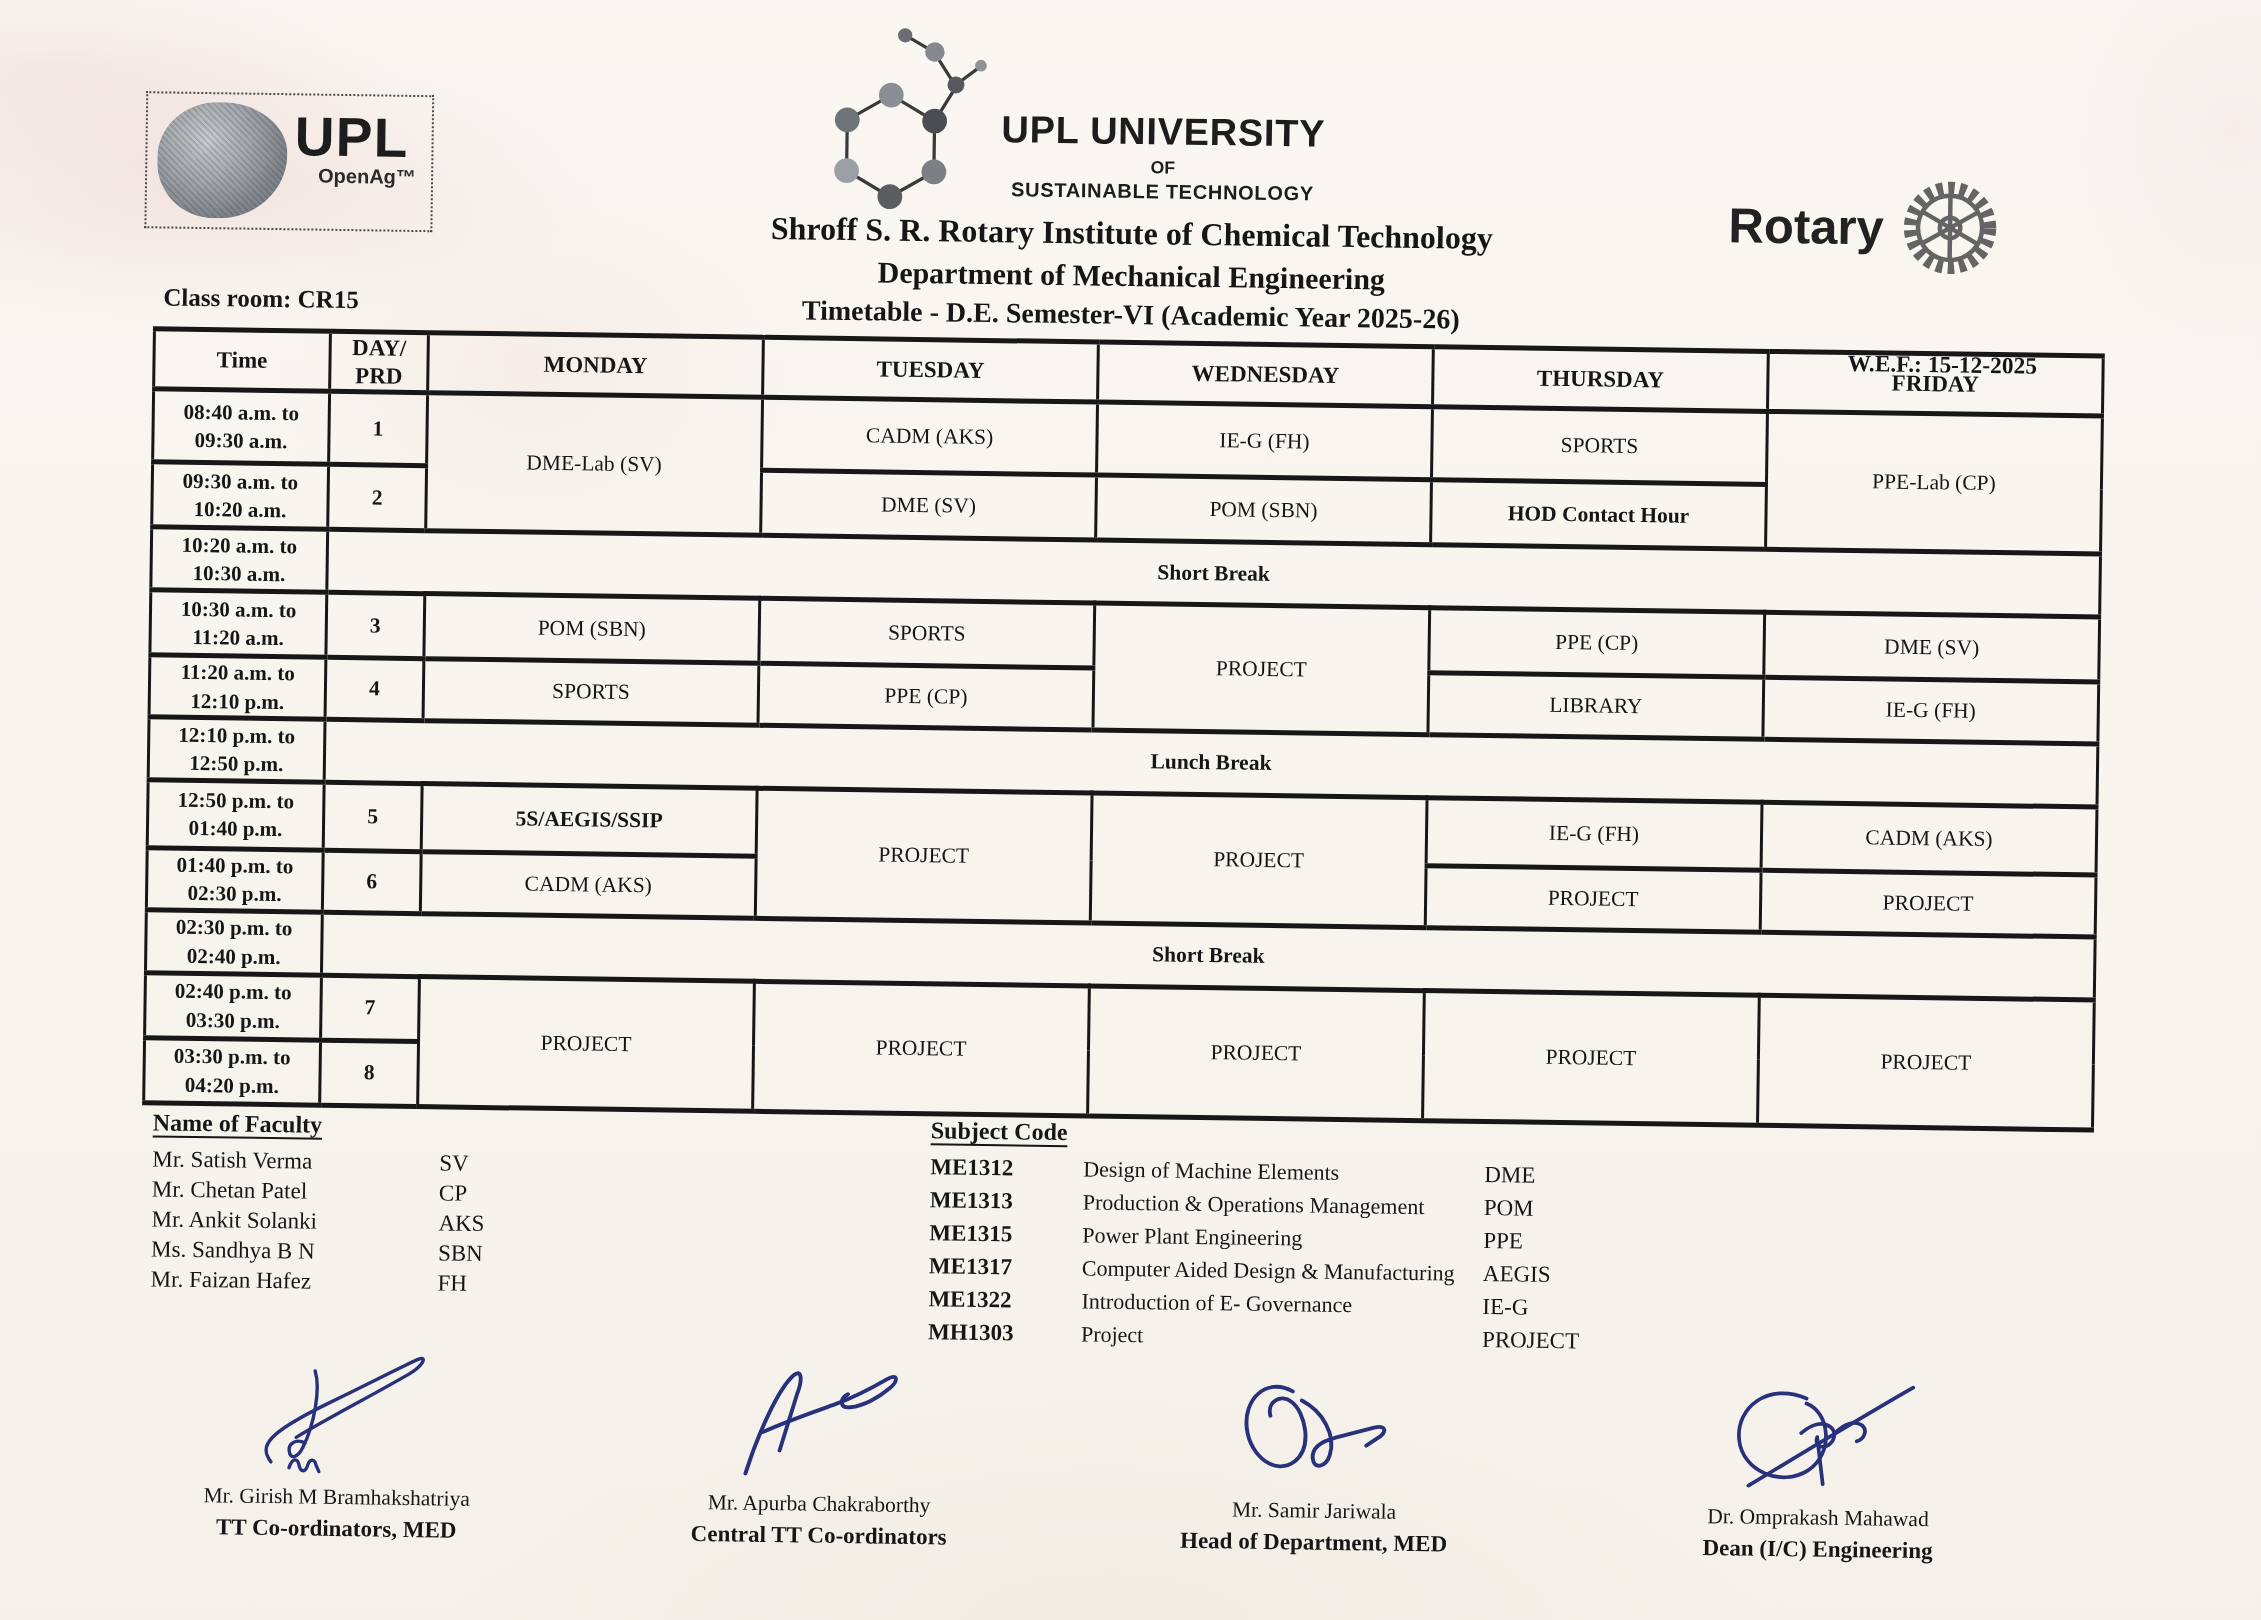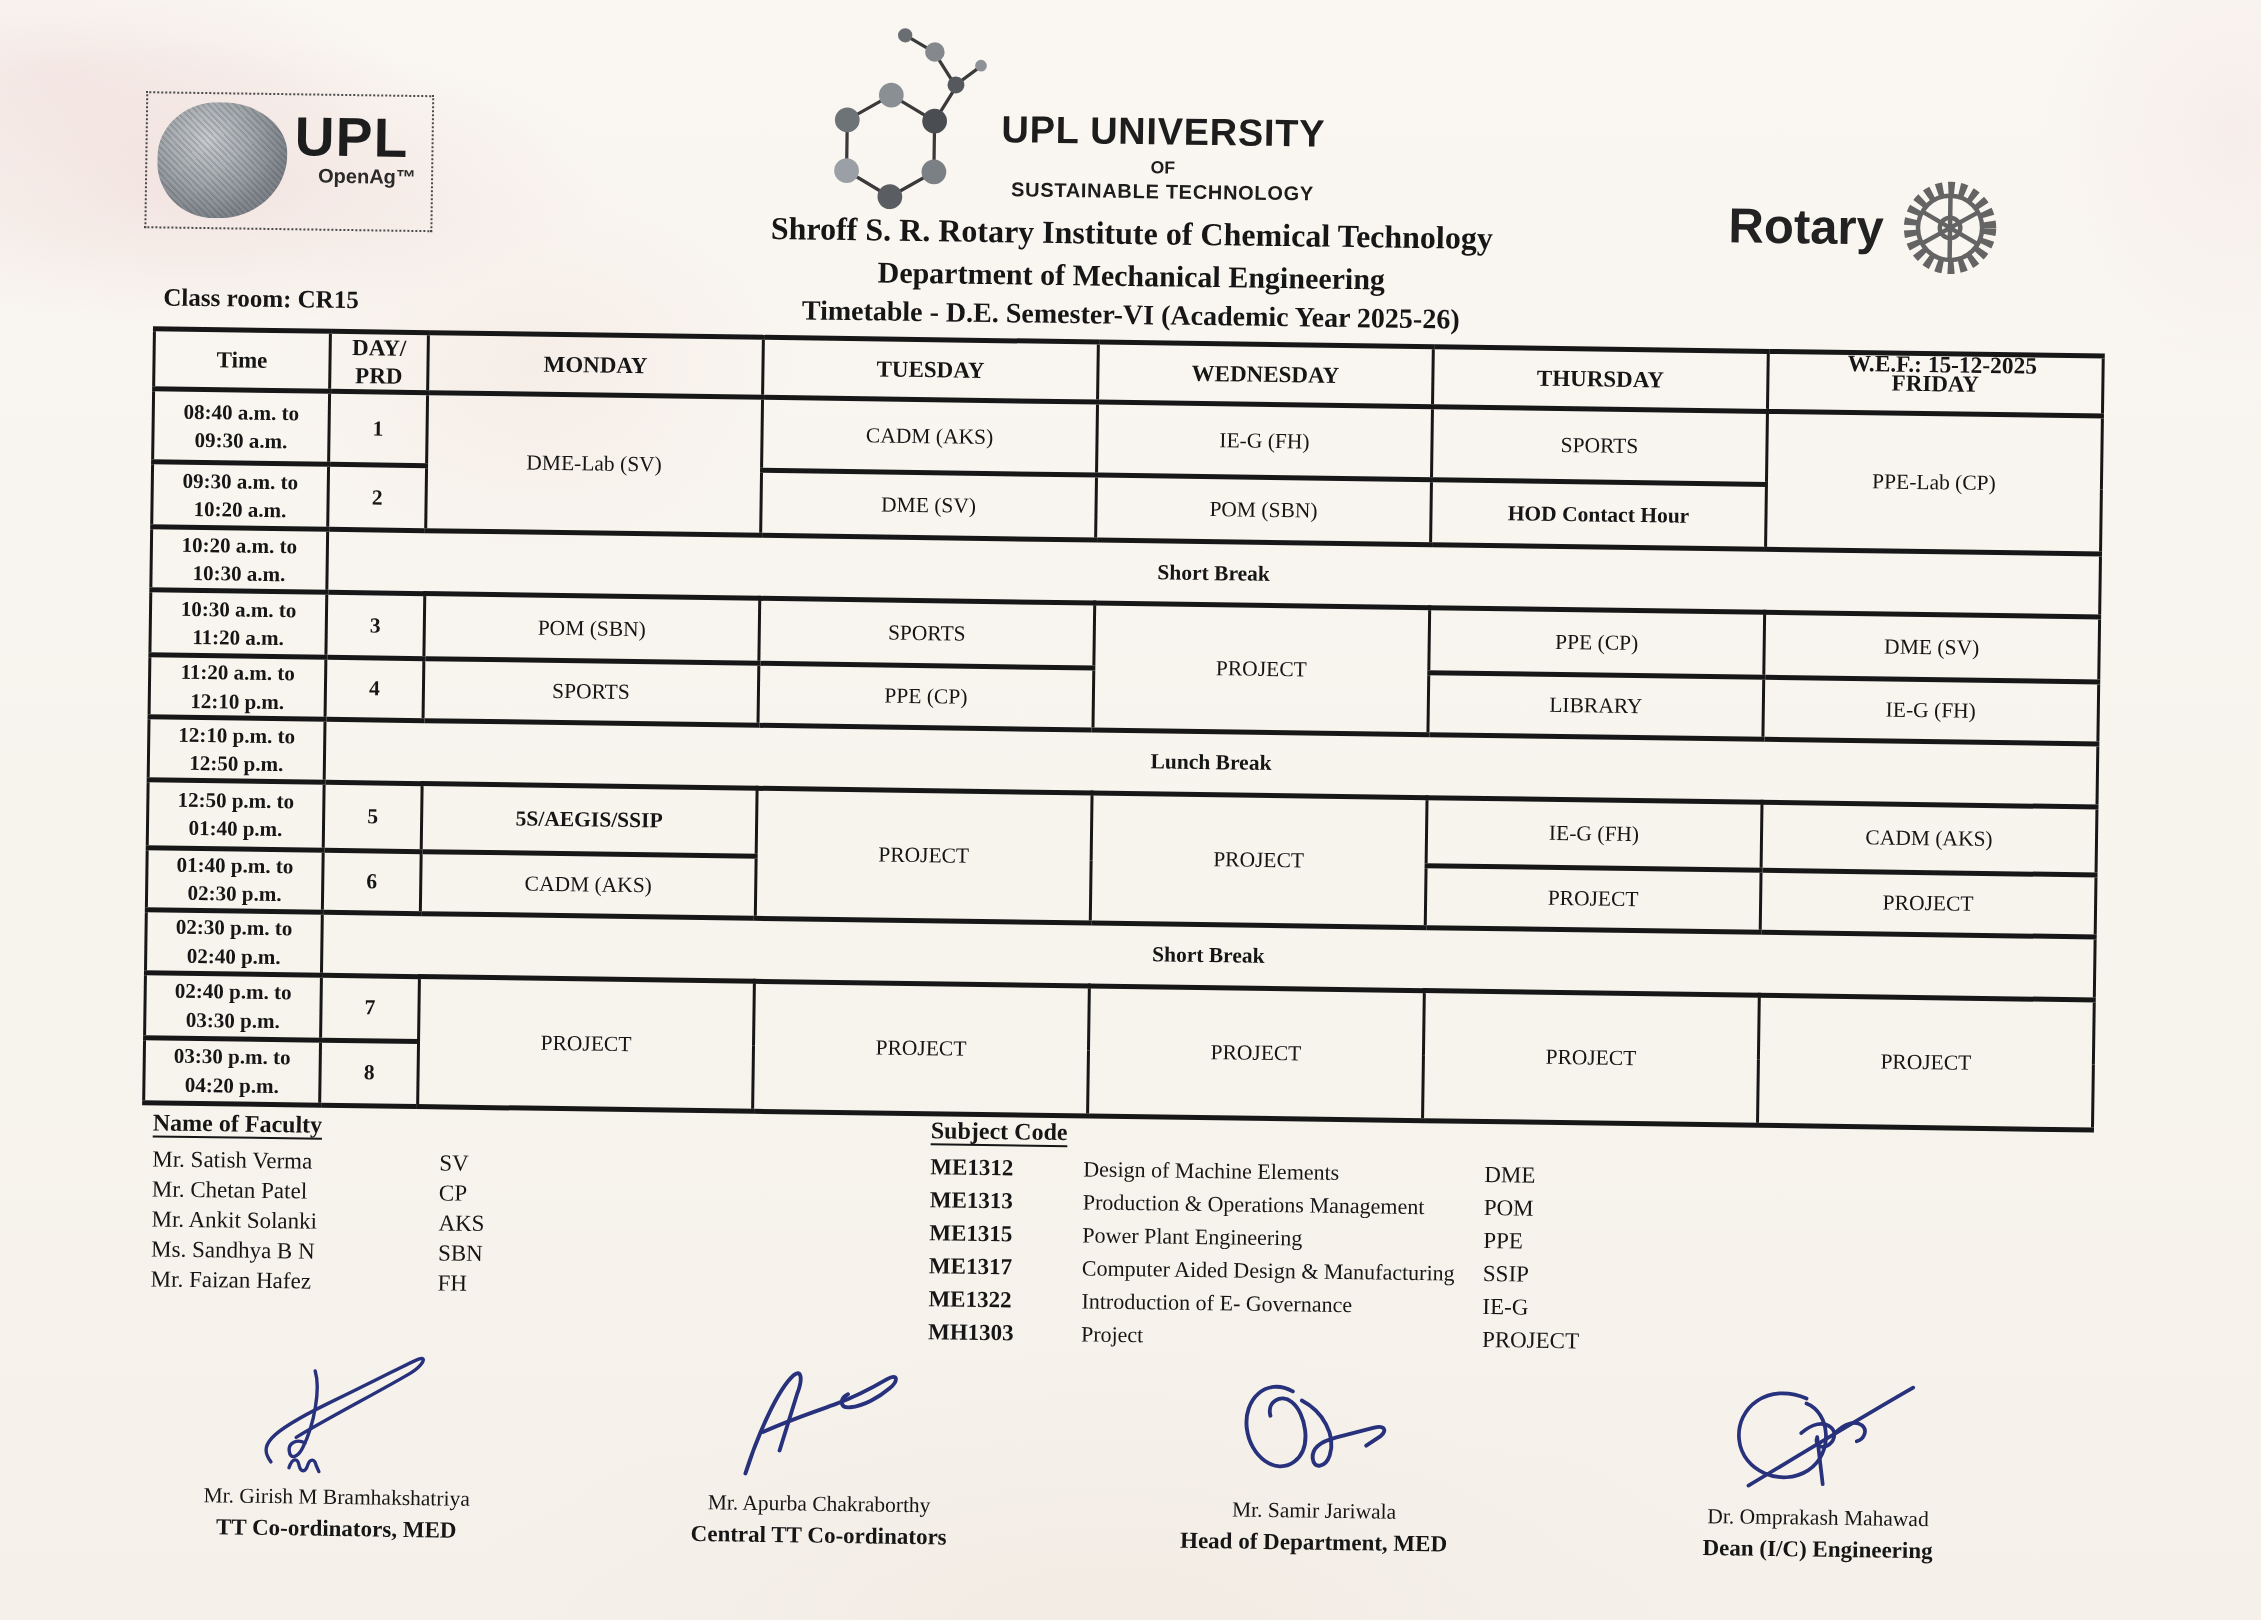--- a/index.html
+++ b/index.html
@@ -337,21 +337,21 @@
       <span class="s-abbr">POM</span>
     </div>
     <div class="s-row">
       <span class="s-code">ME1315</span>
       <span class="s-name">Power Plant Engineering</span>
       <span class="s-abbr">PPE</span>
     </div>
     <div class="s-row">
       <span class="s-code">ME1317</span>
       <span class="s-name">Computer Aided Design &amp; Manufacturing</span>
-      <span class="s-abbr">SSIP</span>
+      <span class="s-abbr">AEGIS</span>
     </div>
     <div class="s-row">
       <span class="s-code">ME1322</span>
       <span class="s-name">Introduction of E- Governance</span>
       <span class="s-abbr">IE-G</span>
     </div>
     <div class="s-row">
       <span class="s-code">MH1303</span>
       <span class="s-name">Project</span>
       <span class="s-abbr">PROJECT</span>

